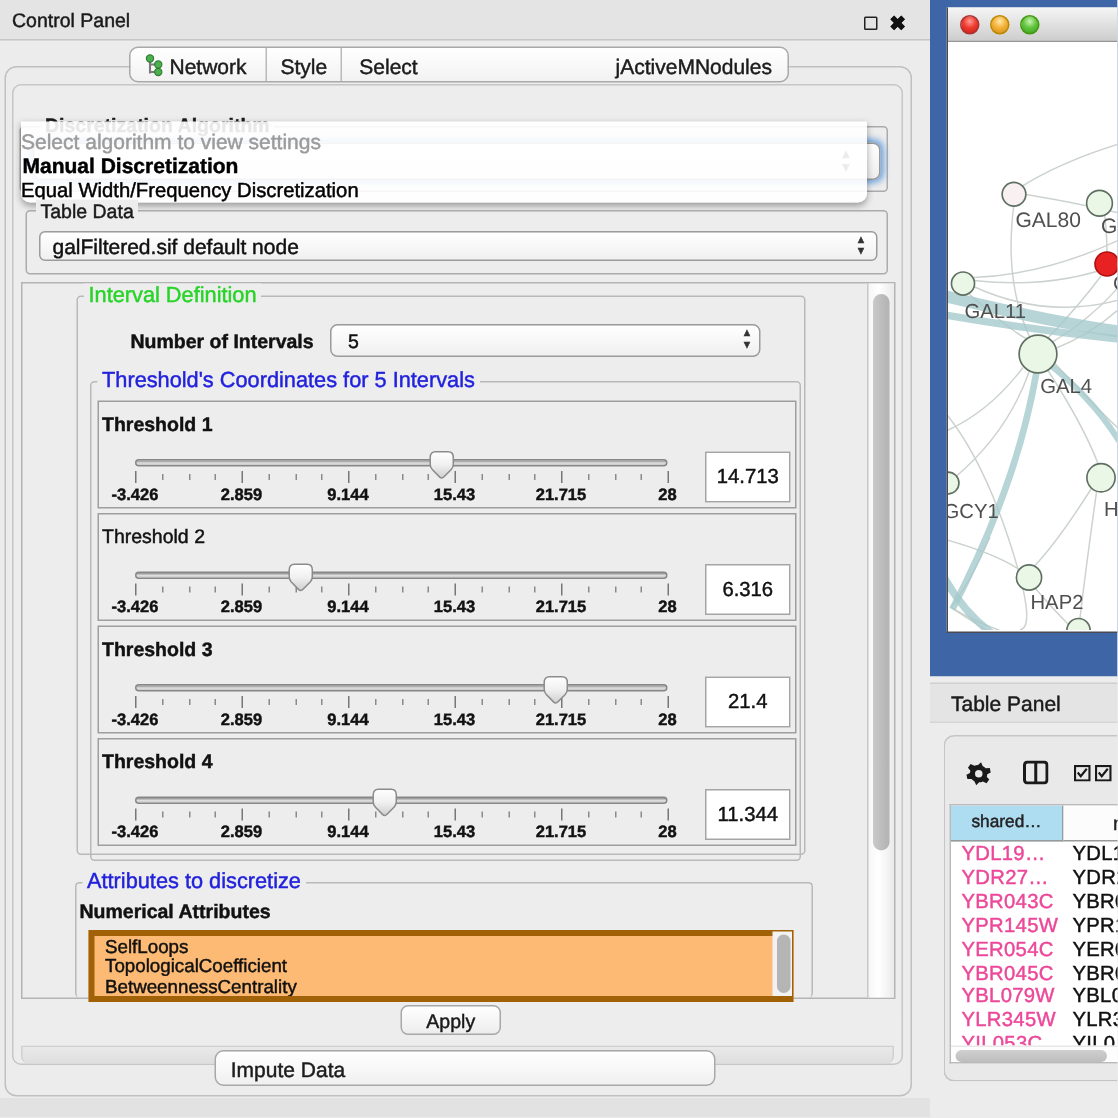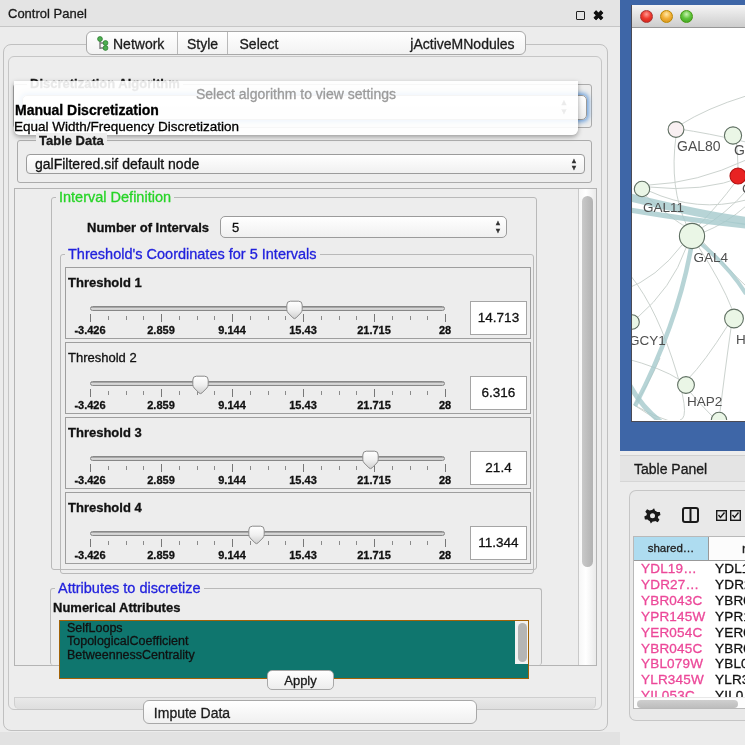--- a/index.html
+++ b/index.html
@@ -43,26 +43,26 @@
   <div class="abs" style="left:14px;top:697px;width:582px;height:12px;background:linear-gradient(#e9e9e9,#dedede);border:1px solid #cfcfcf;border-bottom:none;border-radius:0 0 5px 5px;"></div>
 
   <div id="content">
 
     <div class="abs" style="left:13px;top:84px;width:579px;height:44px;border:1px solid #ababab;border-radius:3px;"></div>
     <div class="abs" style="left:27px;top:76px;background:#ededed;padding:0 3px;font-size:13px;font-weight:700;color:#1a1a1a;">Discretization Algorithm</div>
     <div class="abs" style="left:22px;top:95px;width:565px;height:25px;background:linear-gradient(#ffffff,#ededed);border:1px solid #999;border-radius:5px;box-shadow:0 0 4px 2px rgba(90,150,220,.85);"></div>
     <div class="abs" style="left:560px;top:98px;width:8px;height:18px;font-size:8px;color:#333;line-height:9px;text-align:center;">▲<br>▼</div>
 
     <div class="abs" style="left:14px;top:81px;width:564px;height:54px;background:rgba(255,255,255,0.9);border-radius:0 0 6px 6px;box-shadow:0 2px 5px rgba(0,0,0,0.35);"></div>
-    <div class="abs" style="left:14px;top:86px;width:564px;text-align:center;font-size:14px;color:#9b9b9b;">Select algorithm to view settings</div>
+    <div class="abs" style="left:14px;top:86px;width:564px;font-size:14px;color:#9b9b9b;">Select algorithm to view settings</div>
     <div class="abs" style="left:15px;top:102px;font-size:14px;font-weight:700;color:#000;">Manual Discretization</div>
     <div class="abs" style="left:14px;top:119px;font-size:13.5px;color:#000;">Equal Width/Frequency Discretization</div>
 
     <div class="abs" style="left:17px;top:140px;width:575px;height:43px;border:1px solid #ababab;border-radius:3px;"></div>
-    <div class="abs" style="left:36px;top:133px;background:#ededed;padding:0 3px;font-size:13px;font-weight:700;color:#1a1a1a;">Table Data</div>
+    <div class="abs" style="left:24px;top:133px;background:#ededed;padding:0 3px;font-size:13px;font-weight:400;color:#1a1a1a;">Table Data</div>
     <div class="abs" style="left:26px;top:154px;width:559px;height:20px;background:linear-gradient(#ffffff,#f0f0f0);border:1px solid #9b9b9b;border-radius:4px;"></div>
     <div class="abs" style="left:35px;top:156px;font-size:14px;color:#111;">galFiltered.sif default node</div>
     <div class="abs" style="left:570px;top:157px;width:8px;height:14px;font-size:7px;color:#333;line-height:7px;text-align:center;">▲<br>▼</div>
 
     <div class="abs" style="left:14px;top:188px;width:583px;height:478px;border:1px solid #b4b4b4;background:#ededed;"></div>
 
     <div class="abs" style="left:578px;top:189px;width:18px;height:476px;background:linear-gradient(90deg,#f6f6f6,#ffffff 40%,#eaeaea);border-left:1px solid #c9c9c9;"></div>
     <div class="abs" style="left:582px;top:196px;width:11px;height:371px;background:linear-gradient(90deg,#c9c9c9,#b2b2b2);border-radius:6px;"></div>
 
     <div class="abs" style="left:51px;top:197px;width:486px;height:373px;border:1px solid #b9b9b9;border-radius:3px;"></div>
@@ -241,21 +241,21 @@
               <stop offset="1" stop-color="#cfcfcf"></stop>
             </linearGradient>
           </defs>
         </svg>
       <div class="abs" style="left:404px;top:33px;width:57px;height:34px;background:#fff;border:1px solid #a5a5a5;text-align:center;font-size:13.5px;color:#111;line-height:32px;">11.344</div>
     </div>
 
     <div class="abs" style="left:50px;top:588px;width:492px;height:77px;border:1px solid #b9b9b9;border-radius:3px;border-bottom:none;"></div>
     <div class="abs" style="left:55px;top:580px;background:#ededed;padding:0 3px;font-size:14.5px;color:#2222dd;">Attributes to discretize</div>
     <div class="abs" style="left:53px;top:600px;font-size:13px;font-weight:700;color:#111;">Numerical Attributes</div>
-    <div class="abs" style="left:59px;top:620px;width:470px;height:59px;background:#0f766e;border:1px solid #a16207;overflow:hidden;">
+    <div class="abs" style="left:59px;top:620px;width:470px;height:48px;background:#fdba74;border:4px solid #a16207;overflow:hidden;">
       <div style="padding:1px 0 0 7px;font-size:12.5px;color:#111;line-height:13.4px;">SelfLoops<br>TopologicalCoefficient<br>BetweennessCentrality</div>
     </div>
     <div class="abs" style="left:515px;top:621px;width:13px;height:43px;background:#f2f2f2;"></div>
     <div class="abs" style="left:518px;top:623px;width:9px;height:39px;background:#b5b5b5;border-radius:4.5px;"></div>
 
     <div class="abs" style="left:267px;top:670px;width:67px;height:20px;background:linear-gradient(#ffffff,#ededed);border:1px solid #a8a8a8;border-radius:5px;text-align:center;font-size:13px;color:#1a1a1a;padding-top:2px;">Apply</div>
   </div>
 
   <div class="abs" id="bottabs" style="left:143px;top:700px;width:334px;height:24px;background:linear-gradient(#ffffff,#f0f0f0);border:1px solid #a8a8a8;border-radius:6px;font-size:14px;color:#1c1c1c;overflow:hidden;">
     <div class="abs" style="left:0;top:0;width:96px;height:24px;text-align:center;padding-top:4px;">Impute Data</div>

